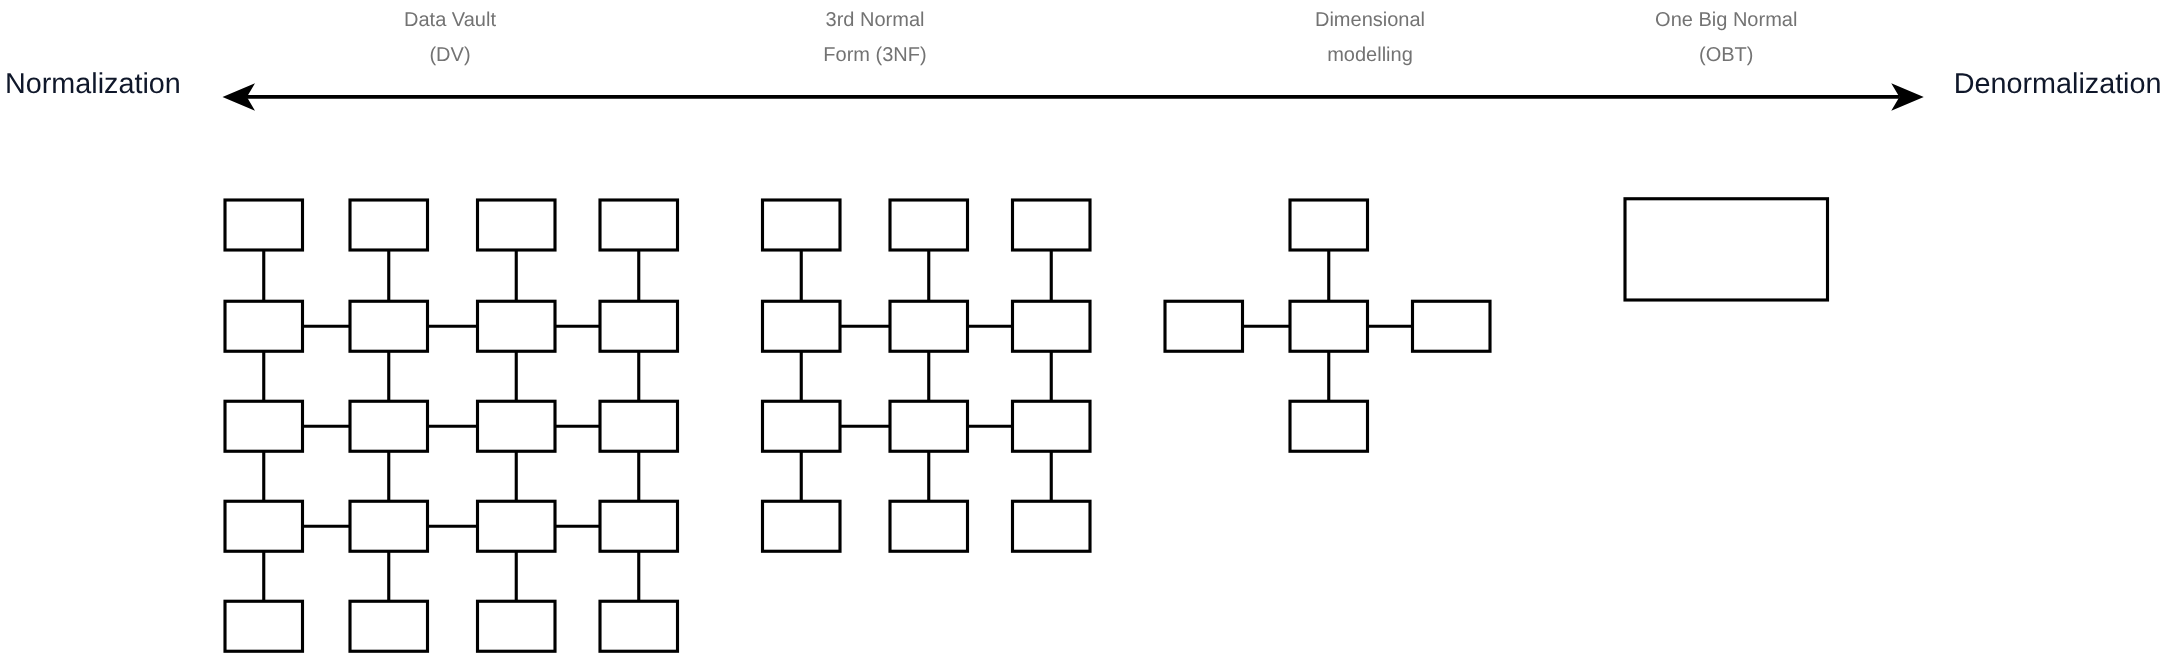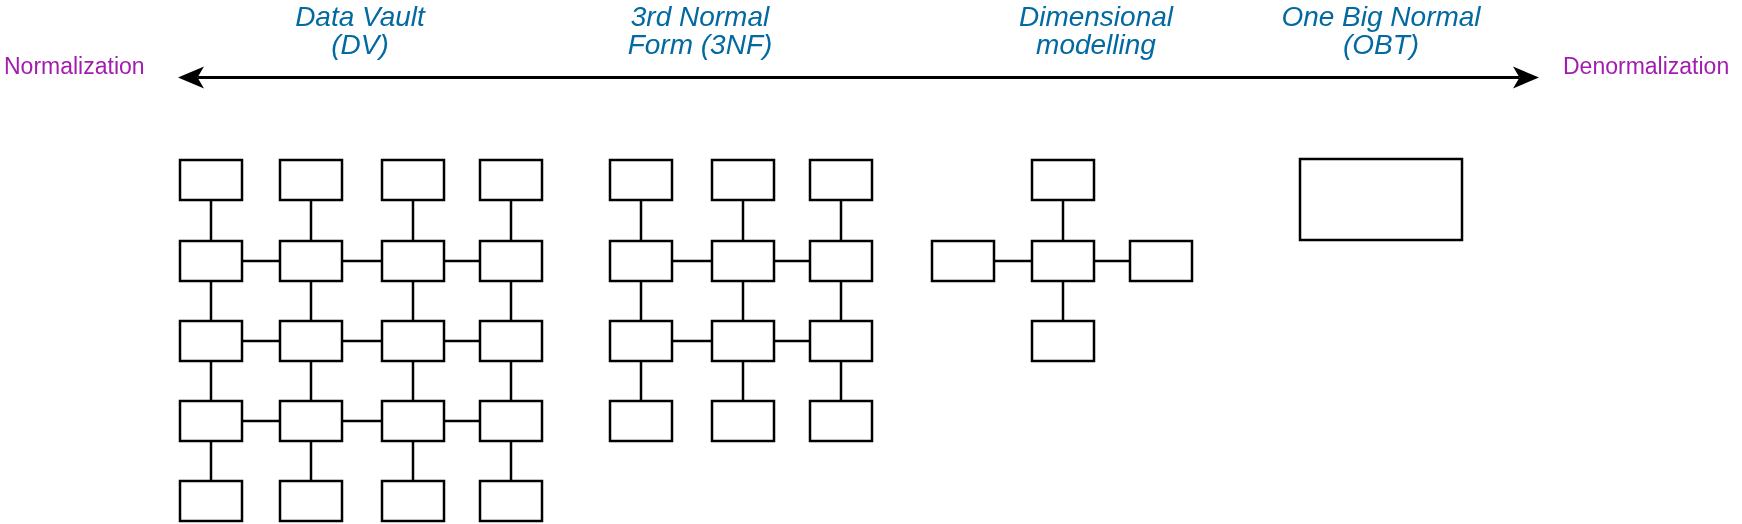--- a/index.html
+++ b/index.html
@@ -11,33 +11,32 @@
     position: relative;
     overflow: hidden;
   }
   .canvas { position: absolute; left: 0; top: 0; width: 1742px; height: 524px; }
   #diagram-svg { position: absolute; left: 0; top: 0; }
   .approach-label {
     position: absolute;
     top: 3px;
     transform: translateX(-50%);
     text-align: center;
-    font-size: 28px;
+    font-size: 16px;
     line-height: 28px;
-    color: #0369a1;
+    color: #737373;
     white-space: nowrap;
-    font-style: italic;
   }
   .approach-label span { display: block; }
   .side-label {
     position: absolute;
     top: 53px;
     font-size: 23px;
     line-height: 27px;
-    color: #a21caf;
+    color: #0f172a;
     white-space: nowrap;
   }
   #label-normalization { left: 4px; }
   #label-denormalization { left: 1563px; }
   #label-data-vault { left: 360px; }
   #label-three-nf { left: 700px; }
   #label-dimensional { left: 1096px; }
   #label-obt { left: 1381px; }
 </style>
 </head>

